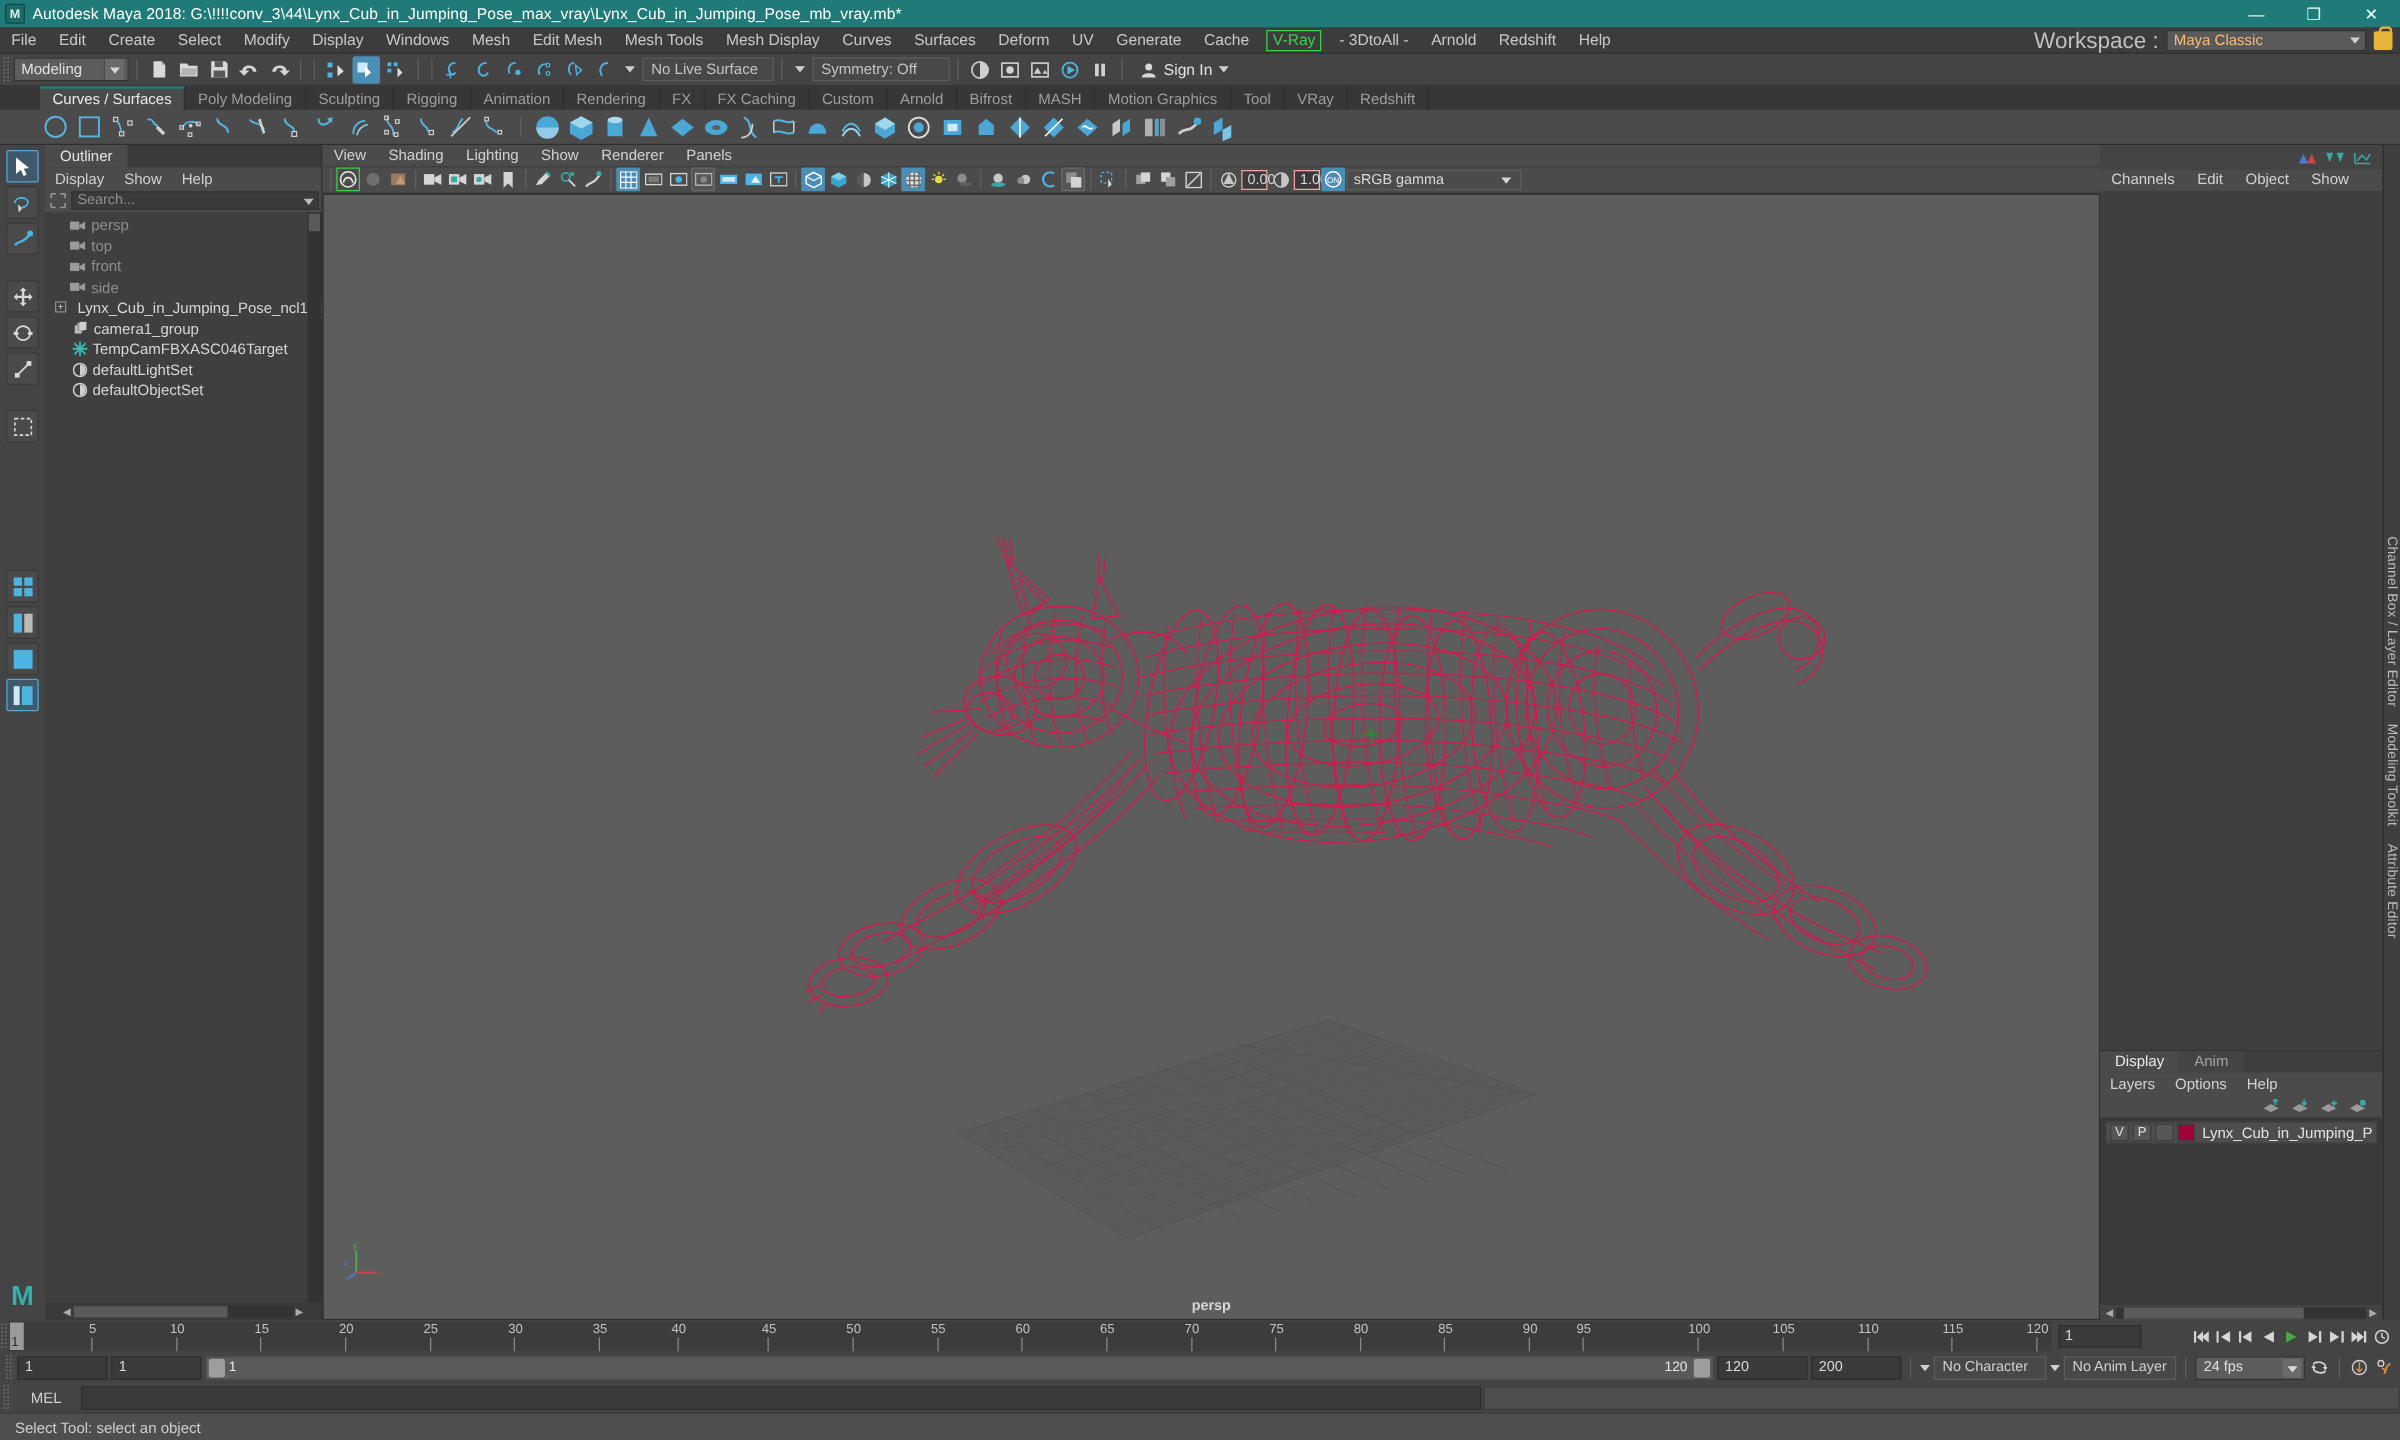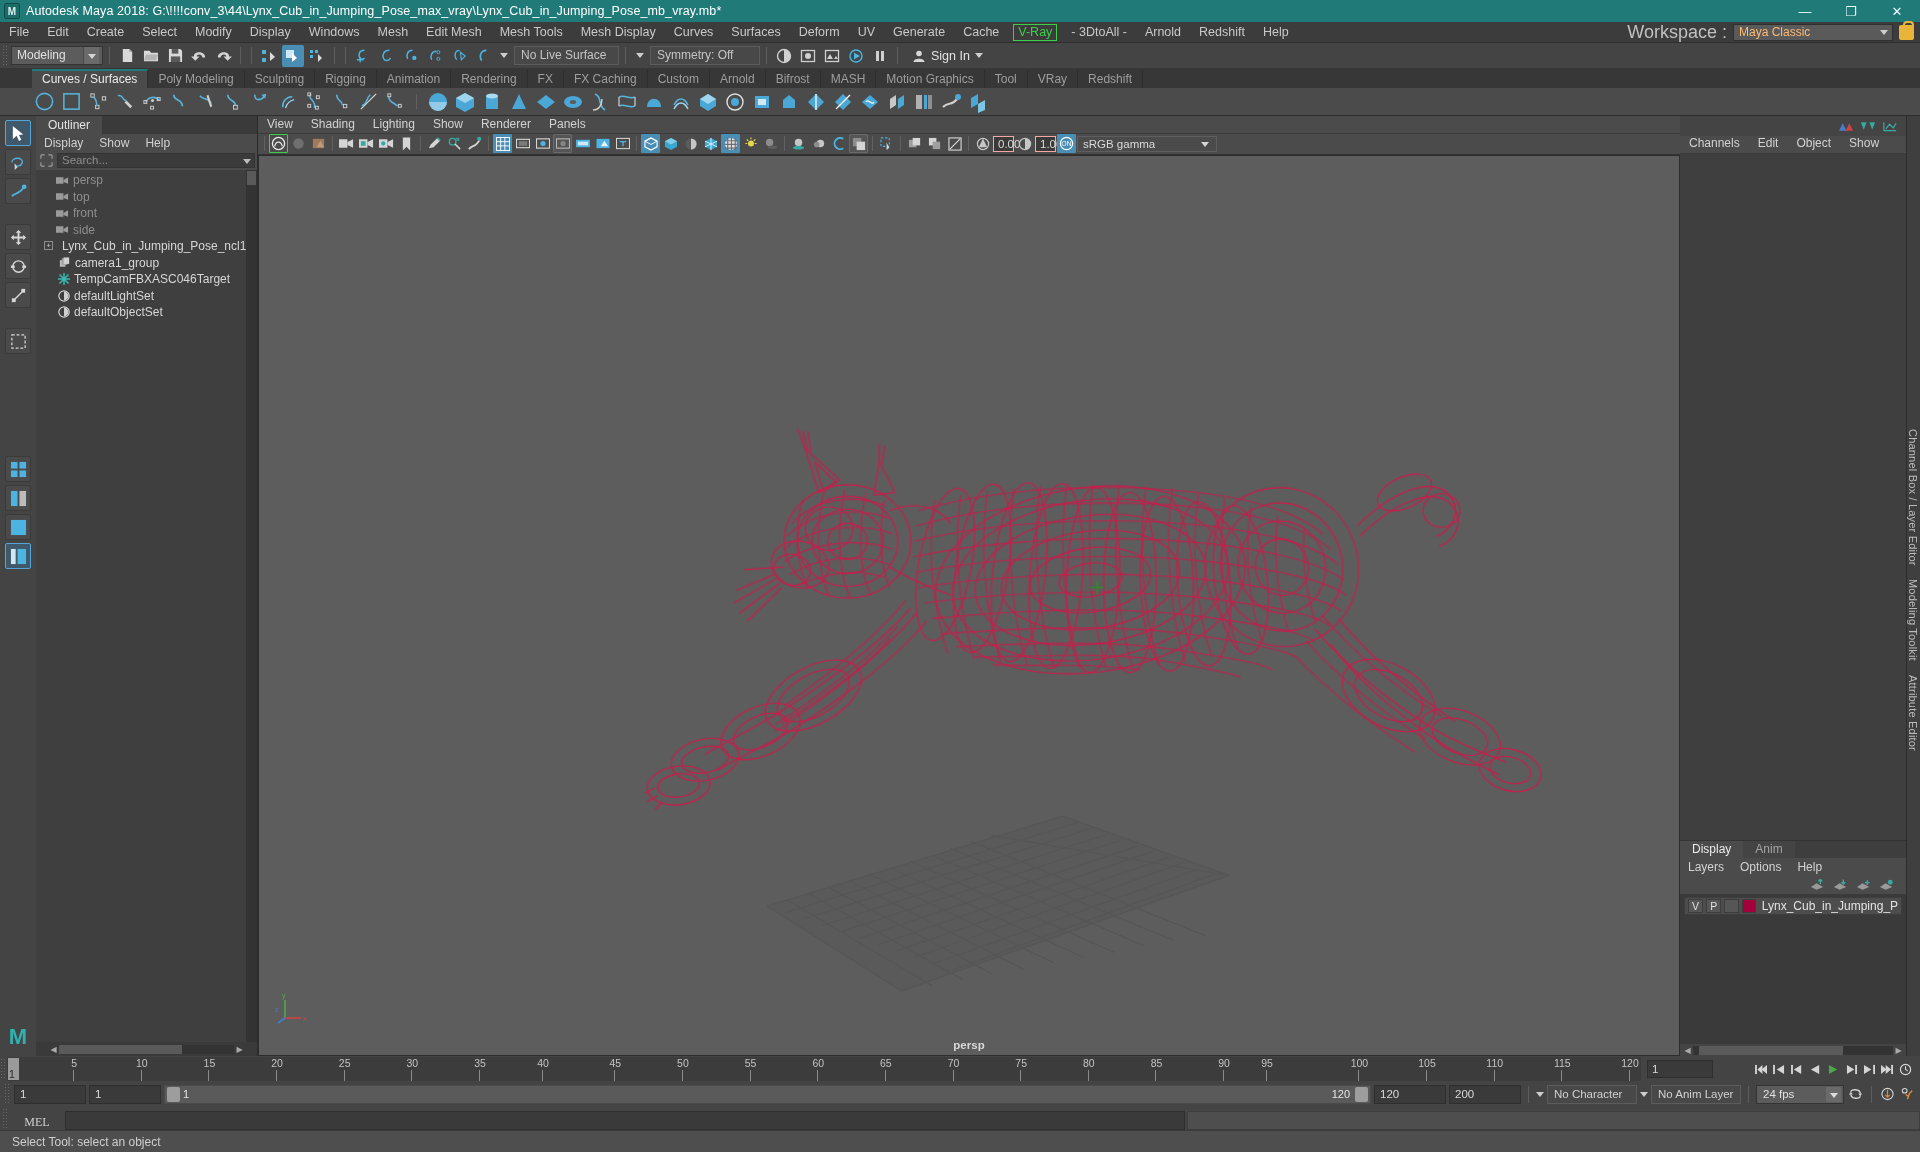--- a/index.html
+++ b/index.html
@@ -165,21 +165,21 @@
   .rfield { height:19px; background:#3a3a3a;border:1px solid #2e2e2e;color:#d9d9d9;font-size:11.5px;line-height:17px;padding-left:5px;}
   .rangetrack{flex:1;height:19px;background:#5a5a5a;border:1px solid #4a4a4a;position:relative;}
   .rangetrack .handle{position:absolute;top:1px;width:13px;height:15px;background:#9d9d9d;border-radius:2px;}
   .rangetrack .rl{position:absolute;font-size:11px;color:#e6e6e6;top:2px;}
   .combofield{height:19px;background:#484848;border:1px solid #5c5c5c;color:#d0d0d0;font-size:11.5px;line-height:17px;padding-left:6px;}
   .fpscombo{width:88px;height:19px;background:#5c5c5c;border:1px solid #333;color:#e0e0e0;font-size:11.5px;line-height:17px;padding-left:6px;position:relative;}
   .fpscombo .arr{position:absolute;right:2px;top:1px;width:15px;height:15px;background:#6a6a6a;}
   .fpscombo .arr:after{content:"";position:absolute;left:4px;top:6px;border-left:4px solid transparent;border-right:4px solid transparent;border-top:5px solid #dcdcdc;}
 
   
-  .cmdline{height:24px;flex:0 0 24px;background:#444;display:flex;align-items:flex-end;gap:2px;padding-left:2px;font-family:Liberation Serif, serif;}
+  .cmdline{height:24px;flex:0 0 24px;background:#444;display:flex;align-items:center;gap:2px;padding-left:2px;}
   .mel-lab{width:52px;text-align:center;font-size:12px;color:#cfcfcf;}
   .cmd-input{flex:0 0 auto;width:1120px;height:19px;background:#3a3a3a;border:1px solid #2e2e2e;}
   .cmd-out{flex:1;height:19px;background:#4e4e4e;border:1px solid #3d3d3d;}
   .statusbar{height:22px;flex:0 0 22px;background:#4e4e4e;display:flex;align-items:center;padding-left:12px;font-size:12px;color:#cfcfcf;border-top:1px solid #3b3b3b;}
 </style>
 </head>
 <body>
 
 <div class="app">
 

